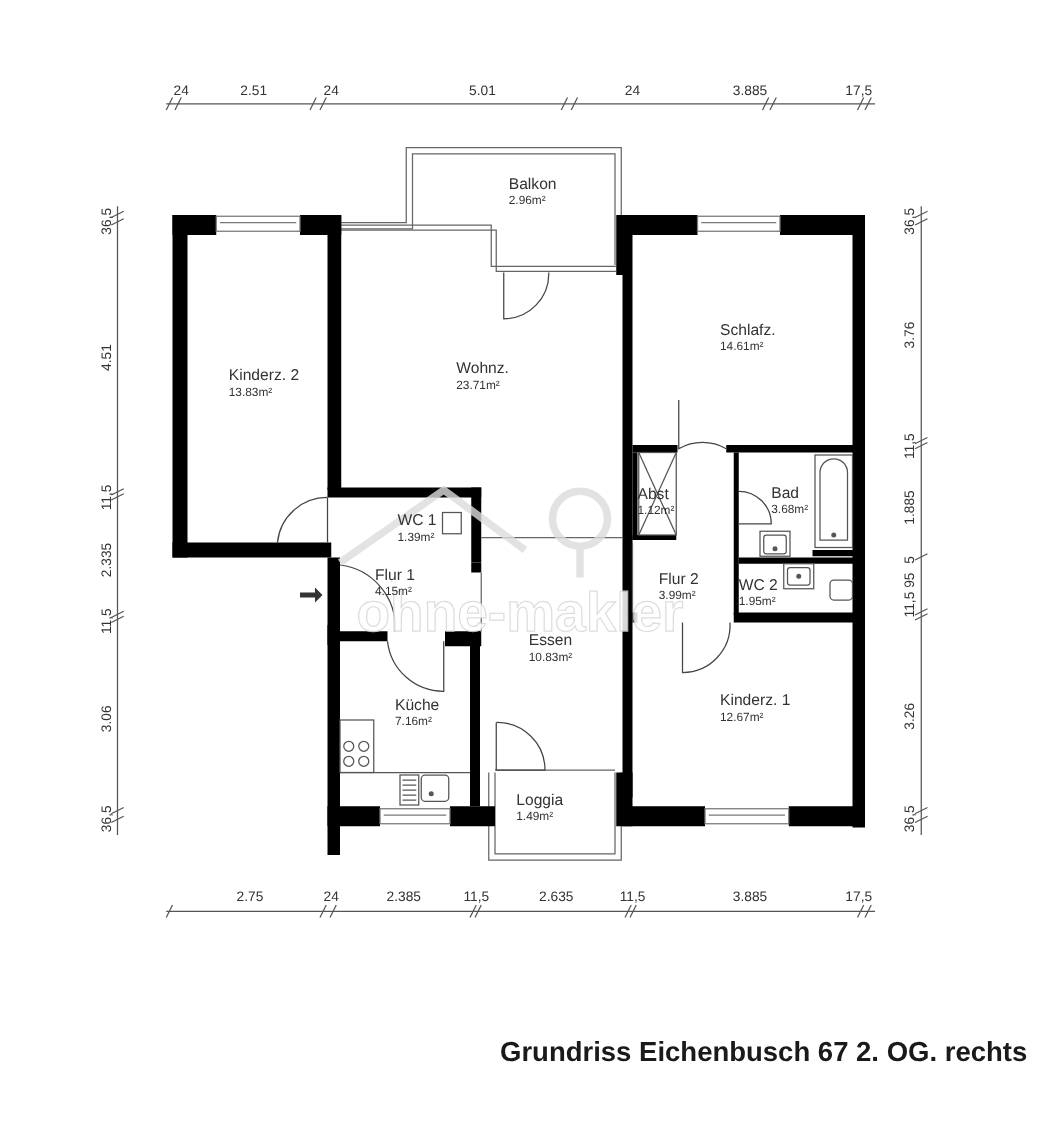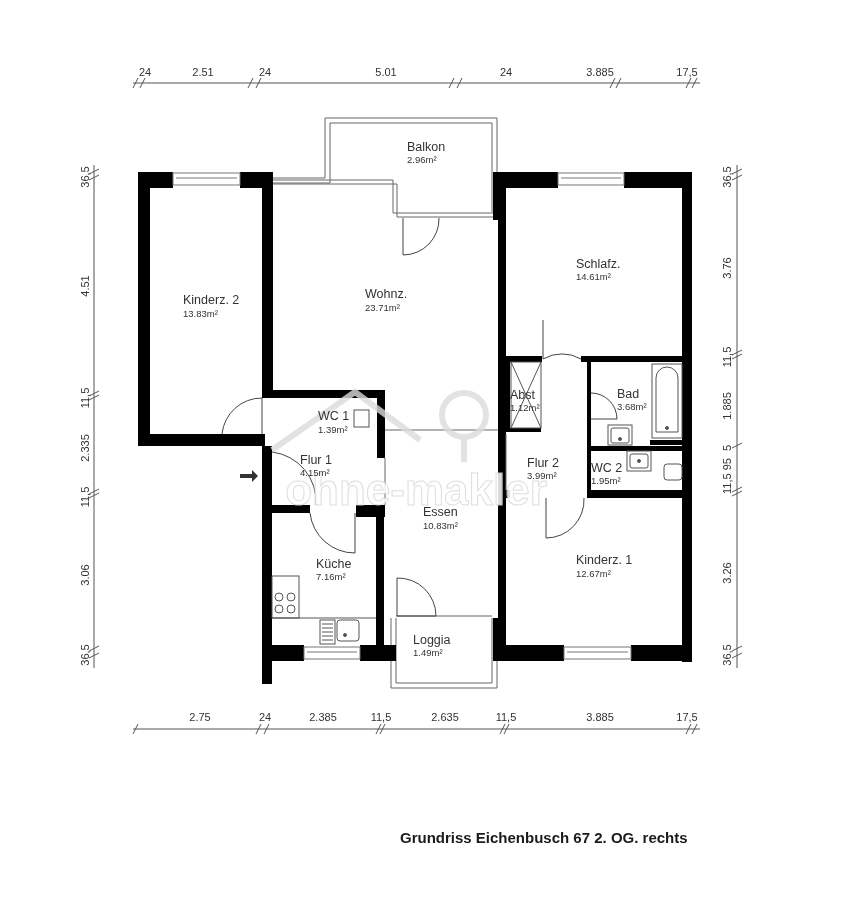--- a/index.html
+++ b/index.html
@@ -2,21 +2,21 @@
 <html><head>
 <meta charset="utf-8">
 <style>
   html, body { margin: 0; padding: 0; background: #ffffff; }
   body { width: 844px; height: 900px; position: relative; overflow: hidden; font-family: "Liberation Sans", sans-serif; }
   #plan { position: absolute; left: 0; top: 0; width: 844px; height: 900px; }
   .dim { font-family: "Liberation Sans", sans-serif; font-size: 11px; fill: #333333; }
   .room-name { font-family: "Liberation Sans", sans-serif; font-size: 12.5px; fill: #333333; }
   .room-area { font-family: "Liberation Sans", sans-serif; font-size: 9.5px; fill: #333333; }
   .watermark { font-family: "Liberation Sans", sans-serif; font-size: 44px; font-weight: bold; fill: #ffffff; stroke: #d8d8d8; stroke-width: 1; opacity: 0.85; }
-  #caption { position: absolute; left: 400px; top: 829px; font-family: "Liberation Sans", sans-serif; font-weight: bold; font-size: 15px; color: #1a1a1a; white-space: nowrap; }
+  #caption { position: absolute; left: 400px; top: 829px; font-family: "Liberation Sans", sans-serif; font-weight: bold; font-size: 22px; color: #1a1a1a; white-space: nowrap; }
 </style>
 </head>
 <body>
 
 <svg id="plan" viewBox="0 0 844 900" xmlns="http://www.w3.org/2000/svg">
 
   <g stroke="#555" stroke-width="1" fill="none">
     <line x1="133" y1="83" x2="700" y2="83"></line>
     <path d="M133 88 l5 -10 M140 88 l5 -10 M248 88 l5 -10 M256 88 l5 -10 M449 88 l5 -10 M457 88 l5 -10 M610 88 l5 -10 M616 88 l5 -10 M686 88 l5 -10 M692 88 l5 -10"></path>
   </g>

